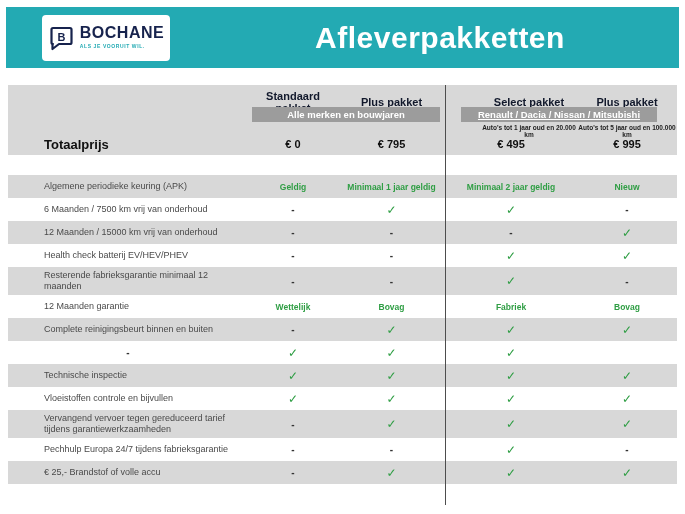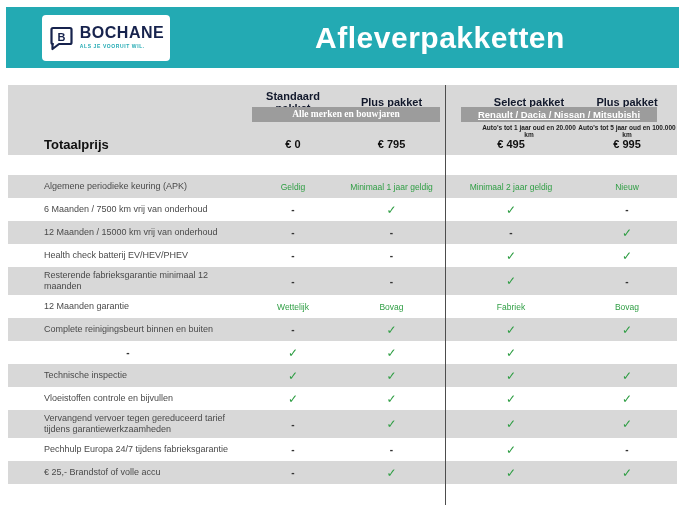--- a/index.html
+++ b/index.html
@@ -40,36 +40,36 @@
   .c1 { grid-column:2; } .c2 { grid-column:3; } .c3 { grid-column:4;padding-left:36px; } .c4 { grid-column:5; }
 
   .head-band { background:#d8d8d8; padding-top:5px; }
   .names   { height:16px; }
   .colname { text-align:center; font-size:11px; font-weight:bold; color:#11182b; }
   .badges  { height:16px; }
   .badge {
     background:#9c9c9c; color:#ffffff; font-weight:bold; font-size:9.5px;
     text-align:center; padding:2px 0; line-height:11px;
   }
-  .badge-left  { grid-column:2 / 4; margin:0 5px 0 4px;font-family:Liberation Serif, serif; }
+  .badge-left  { grid-column:2 / 4; margin:0 5px 0 4px; }
   .badge-right { grid-column:4 / 6; margin:0 20px 0 16px;text-decoration:underline; }
   .notes { height:11px; align-items:start; }
   .note  { text-align:center; font-size:6.5px; font-weight:bold; color:#222; padding-top:2px; }
   .totals { height:22px; }
   .tlabel { font-size:13px; font-weight:bold; color:#101010; padding-left:36px; }
   .tval   { text-align:center; font-size:11px; font-weight:bold; color:#101010; }
 
   .rows { margin-top:20px; }
   .row { min-height:23px; }
   .row:nth-child(odd)  { background:#d8d8d8; }
   .row:nth-child(even) { background:#ffffff; }
   .rlabel {
     font-size:9px; color:#4a4a4a; padding:3px 10px 3px 36px; line-height:11px;
   }
-  .val { text-align:center; font-size:8.5px; font-weight:normal; color:#2f9e44; }
+  .val { text-align:center; font-size:8.5px; font-weight:bold; color:#2f9e44; }
   .val.check { font-size:12px; font-weight:400; }
   .val.dash  { font-size:10px; font-weight:bold; color:#333333; }
 
   .divider {
     position:absolute; left:445px; top:85px; width:1px; height:420px;
     background:#4d4d4d; z-index:5;
   }
 </style>
 </head>
 <body>

